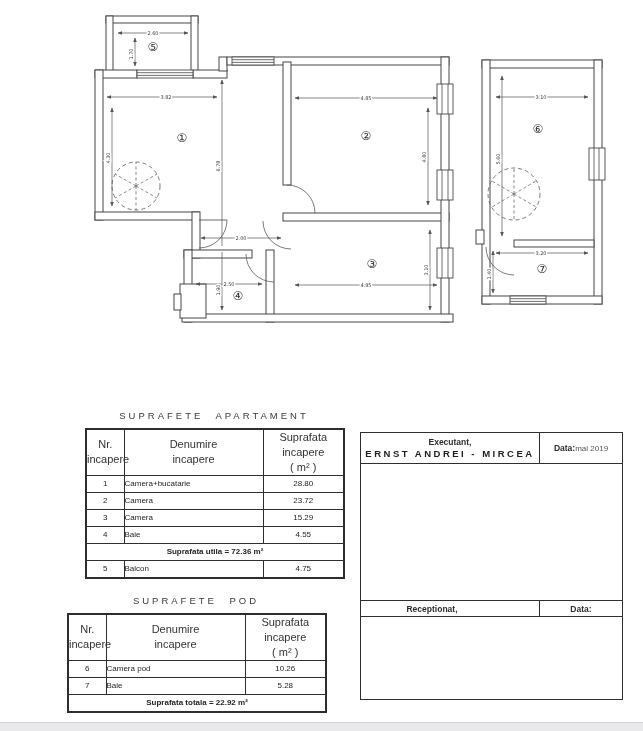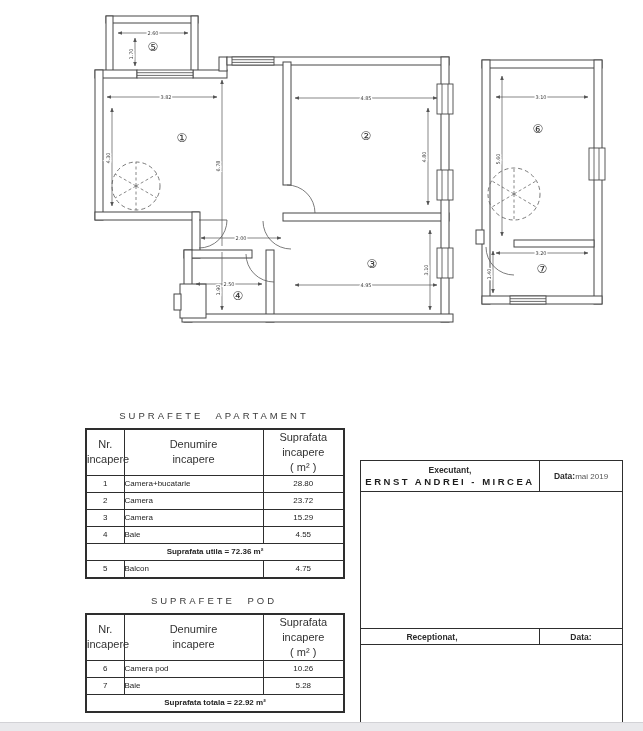--- a/index.html
+++ b/index.html
@@ -22,21 +22,21 @@
              color:#3a3a3a;margin-bottom:7px;font-weight:normal;}
   table.areas{border-collapse:collapse;border:2px solid #2e2e2e;width:258px;
               font-size:8px;color:#242424;table-layout:fixed;}
   table.areas th,table.areas td{border:1px solid #2e2e2e;padding:0;height:16px;}
   table.areas th{font-weight:normal;font-size:11px;line-height:1.35;height:33px;color:#333;}
   td.c{text-align:center;}
   td.l{text-align:left;padding-left:8px;}
   tr.sum td{font-weight:bold;text-align:center;font-size:8px;}
 
   .titlebox{position:absolute;left:360px;top:432px;width:263px;height:268px;
-            border:1.6px solid #2e2e2e;box-sizing:border-box;display:flex;flex-direction:column;margin-top:28px;}
+            border:1.6px solid #2e2e2e;box-sizing:border-box;display:flex;flex-direction:column;}
   .tb-row{display:flex;border-bottom:1.4px solid #2e2e2e;}
   .tb-row.head{height:30px;}
   .tb-left{flex:1;display:flex;flex-direction:column;align-items:center;justify-content:center;}
   .tb-right{width:82px;border-left:1.4px solid #2e2e2e;display:flex;
             align-items:center;justify-content:center;}
   .tb-exec{font-size:8.5px;font-weight:bold;color:#2b2b2b;}
   .tb-name{font-size:9.5px;font-weight:bold;letter-spacing:2.5px;color:#1d1d1d;margin-top:1px;white-space:nowrap;}
   .tb-data{font-size:8.5px;font-weight:bold;color:#2b2b2b;}
   .tb-date{font-size:8px;color:#555;margin-top:1px;}
   .tb-spacer{height:136px;}
@@ -262,21 +262,21 @@
         </tr>
         <tr>
           <td class="c">5</td>
           <td class="l">Balcon</td>
           <td class="c">4.75</td>
         </tr>
       </tbody>
     </table>
   </div>
 
-  <div class="tbl-block" style="left:85px;top:595px;">
+  <div class="tbl-block" style="left:67px;top:595px;">
     <div class="tbl-title">SUPRAFETE POD</div>
     <table class="areas">
       <colgroup>
           <col style="width:38px">
           <col style="width:139px">
           <col style="width:81px">
         </colgroup>
       <thead>
         <tr>
           <th>

